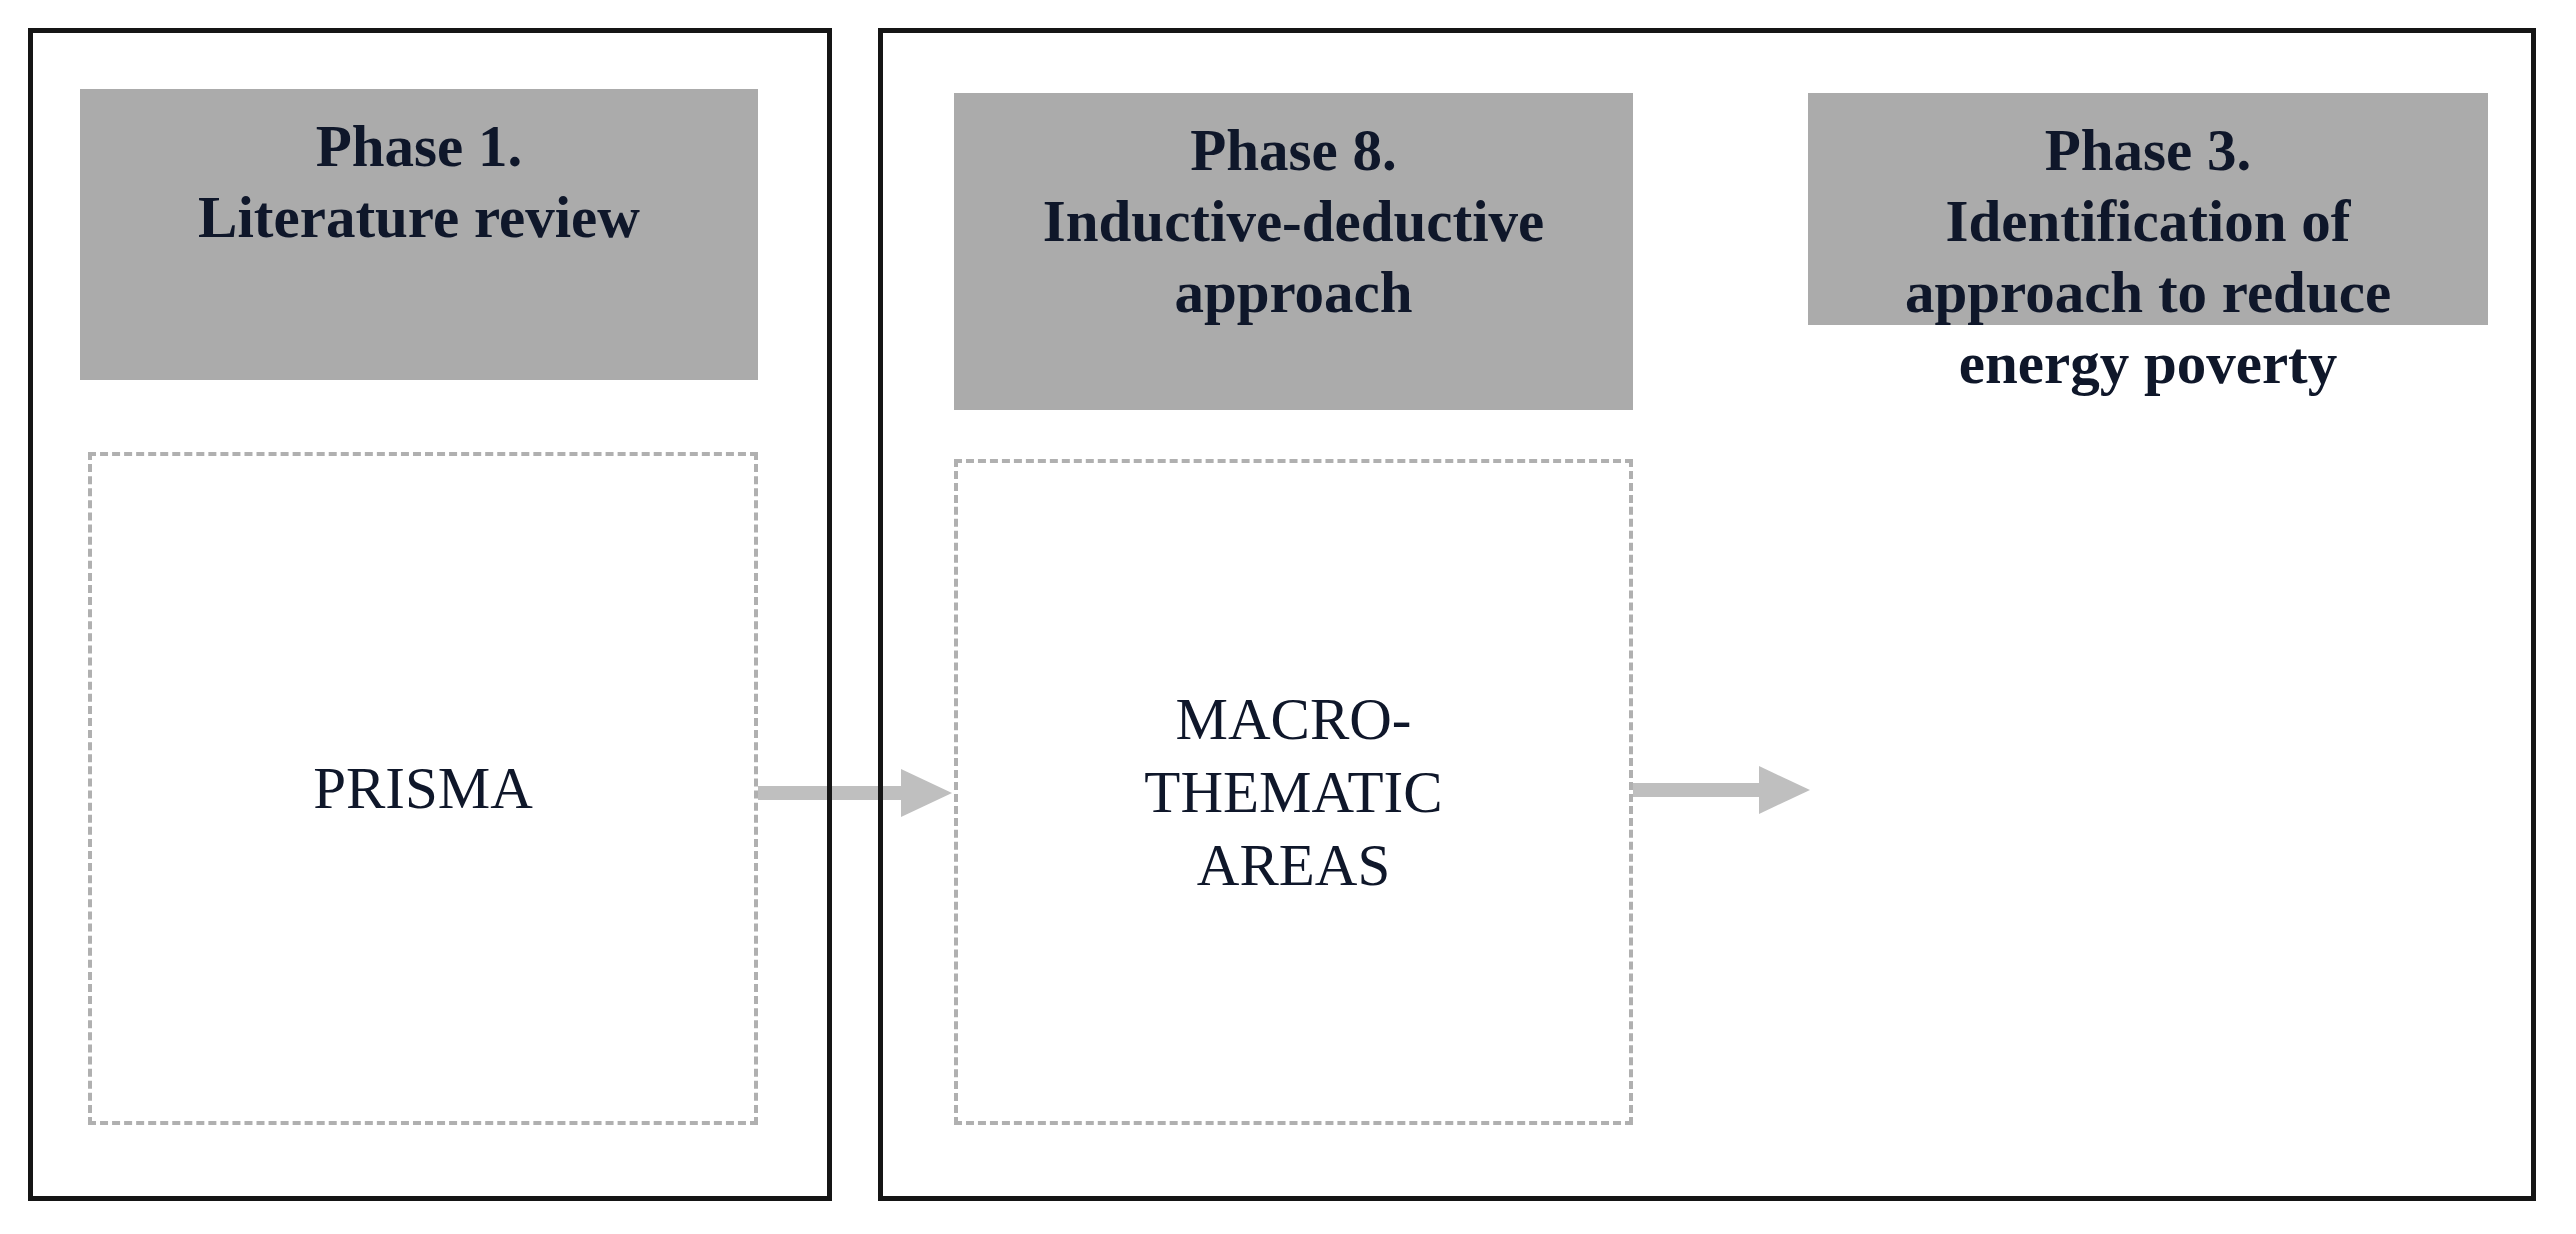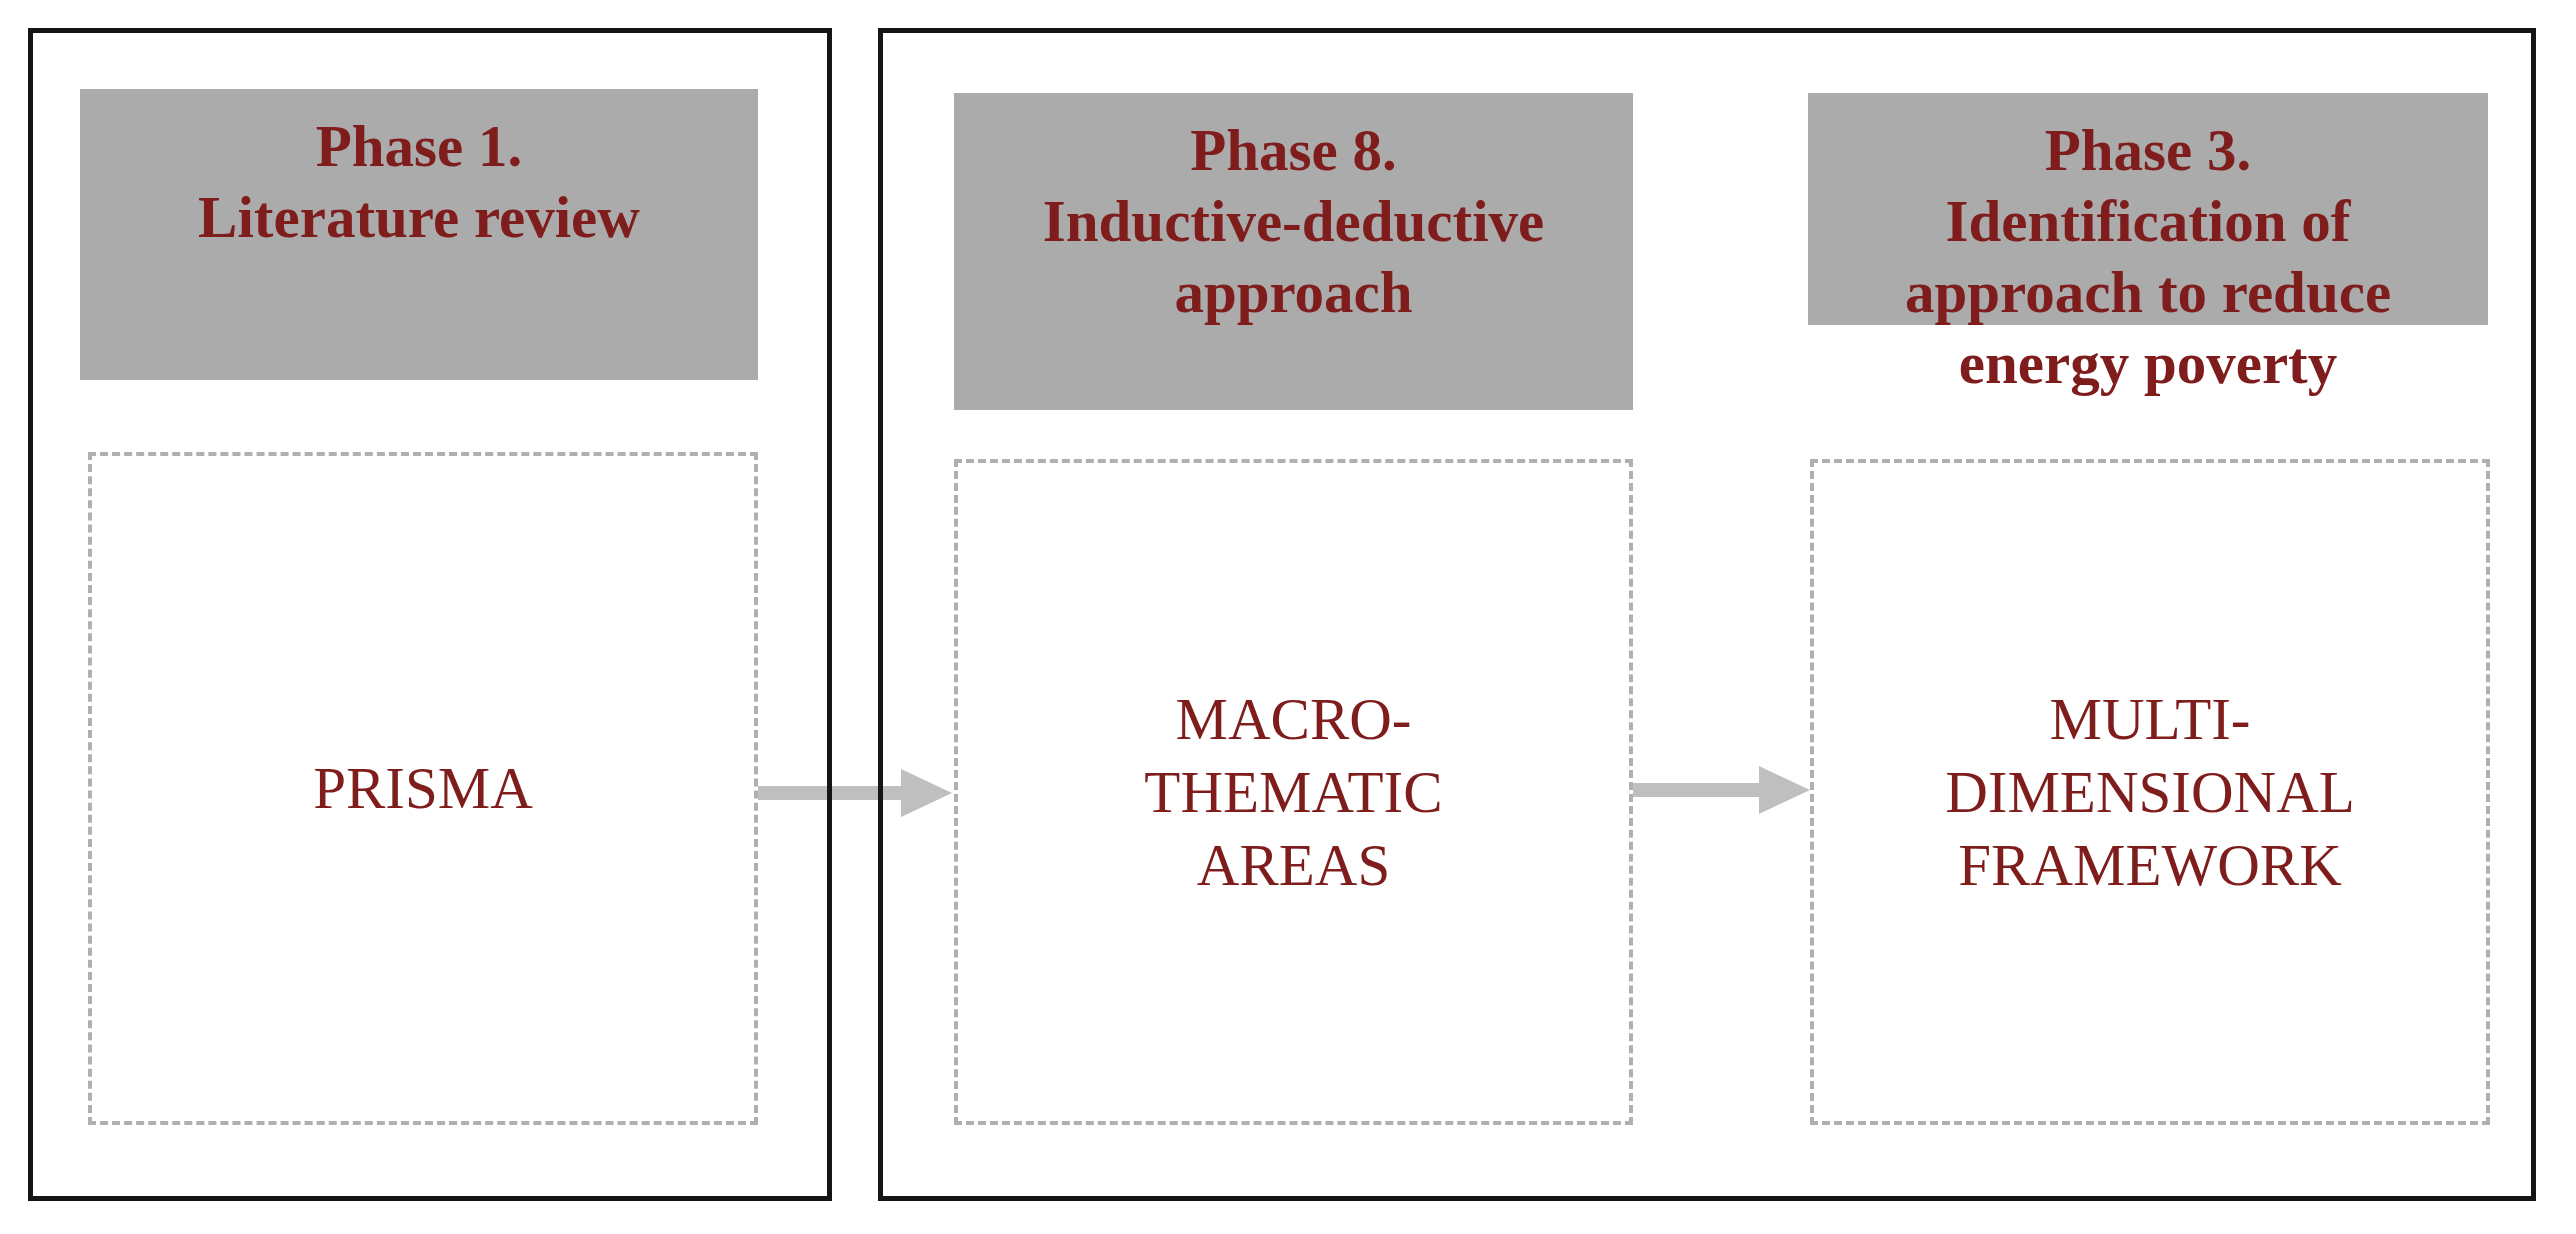--- a/index.html
+++ b/index.html
@@ -8,21 +8,21 @@
     background: #ffffff;
   }
   * { box-sizing: border-box; }
 
   .stage {
     position: relative;
     width: 2576px;
     height: 1234px;
     background: #ffffff;
     font-family: "Liberation Serif", "DejaVu Serif", serif;
-    color: #7f1d1d;
+    color: #0f172a;
     overflow: hidden;
   }
 
   
   .outer-box {
     position: absolute;
     top: 28px;
     height: 1173px;
     border: 5.8px solid #151515;
     background: transparent;
@@ -116,18 +116,15 @@
 approach</div>
   <div class="phase-header h3">Phase 3.
 Identification of
 approach to reduce
 energy poverty</div>
 
   <div class="dashed-box d1">PRISMA</div>
   <div class="dashed-box d2">MACRO-
 THEMATIC
 AREAS</div>
-  <div class="dashed-box d3">MULTI-
-DIMENSIONAL
-FRAMEWORK</div>
 
 </div>
 
 
 </body></html>

